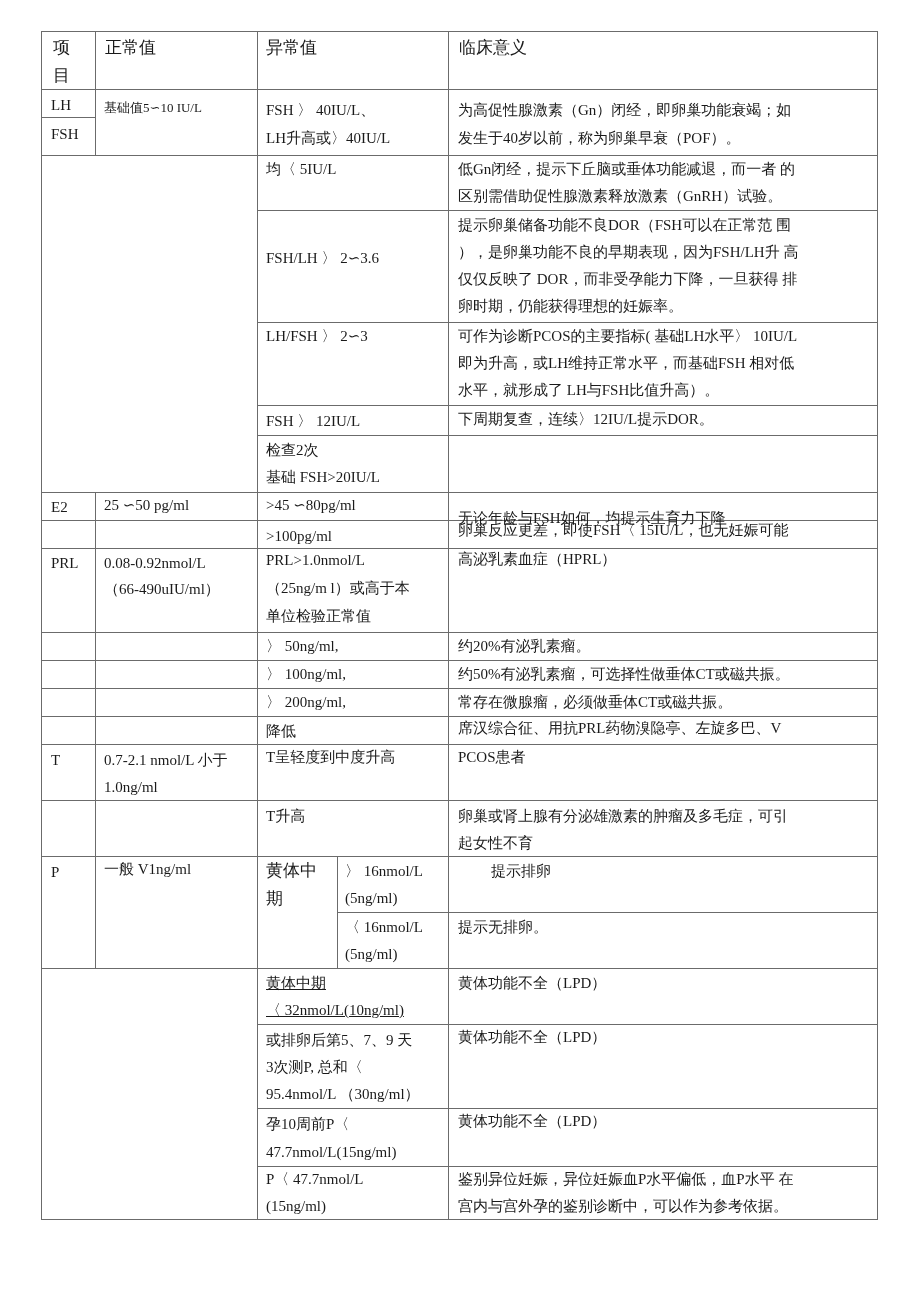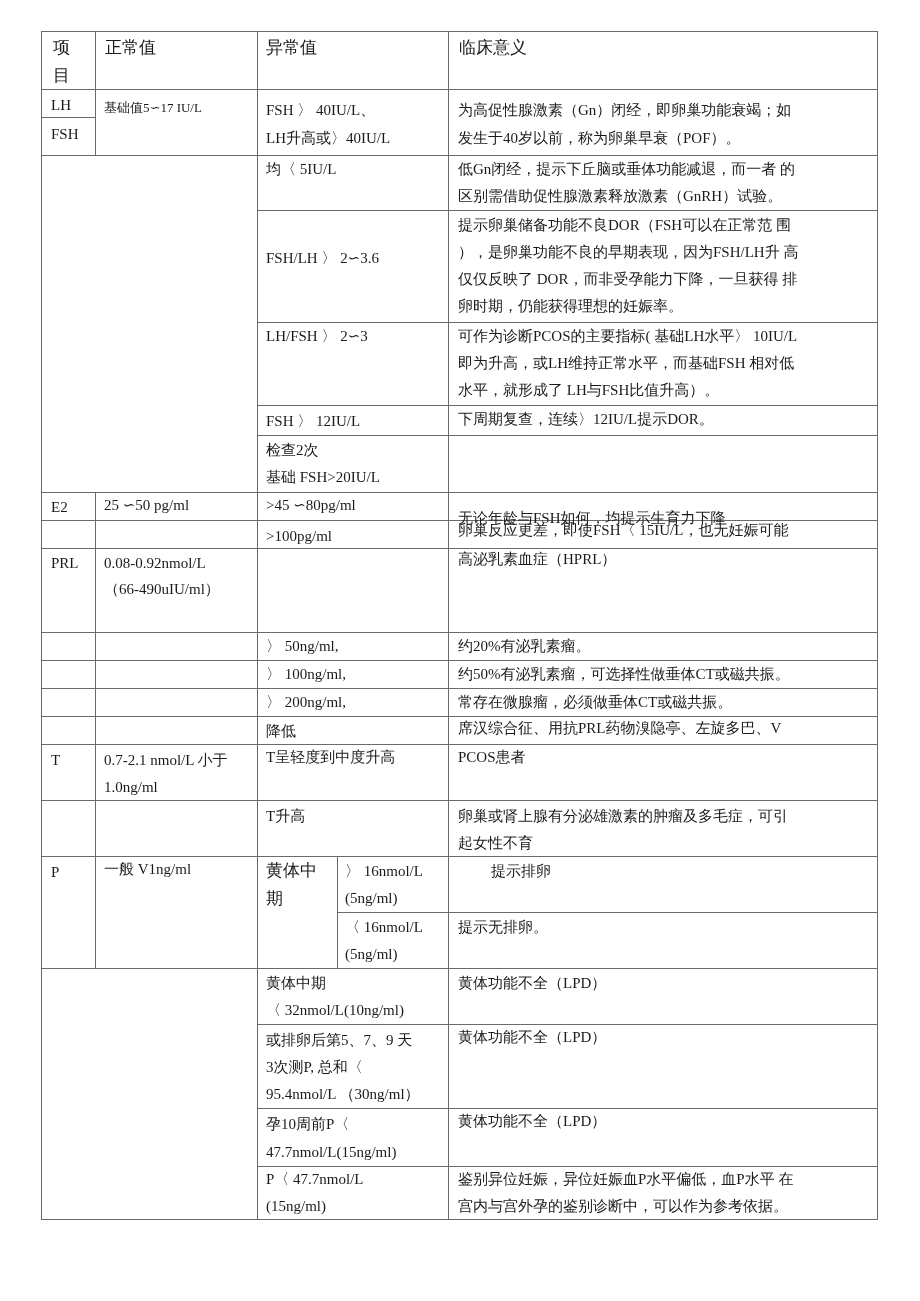--- a/index.html
+++ b/index.html
@@ -52,21 +52,21 @@
   <div class="hl" style="left:257px;top:1166px;width:621px;"></div>
 
   <div class="cell" style="left:53px;top:34px;font-size:17px;line-height:28px;">项
 目</div>
   <div class="cell" style="left:105px;top:34px;font-size:17px;line-height:28px;">正常值</div>
   <div class="cell" style="left:266px;top:34px;font-size:17px;line-height:28px;">异常值</div>
   <div class="cell" style="left:459px;top:34px;font-size:17px;line-height:28px;">临床意义</div>
 
   <div class="cell" style="left:51px;top:92px;">LH</div>
   <div class="cell" style="left:51px;top:121px;">FSH</div>
-  <div class="cell small" style="left:104px;top:94px;">基础值5∽17 IU/L</div>
+  <div class="cell small" style="left:104px;top:94px;">基础值5∽10 IU/L</div>
   <div class="cell" style="left:266px;top:96px;line-height:28px;">FSH 〉 40IU/L、
 LH升高或〉40IU/L</div>
   <div class="cell" style="left:458px;top:96px;line-height:28px;">为高促性腺激素（Gn）闭经，即卵巢功能衰竭；如
 发生于40岁以前，称为卵巢早衰（POF）。</div>
 
   <div class="cell" style="left:266px;top:156px;">均〈 5IU/L</div>
   <div class="cell" style="left:458px;top:156px;">低Gn闭经，提示下丘脑或垂体功能减退，而一者  的
 区别需借助促性腺激素释放激素（GnRH）试验。</div>
 
   <div class="cell" style="left:266px;top:212px;margin-top:33px;">FSH/LH 〉 2∽3.6</div>
@@ -90,20 +90,23 @@
   <div class="cell" style="left:104px;top:492px;">25 ∽50 pg/ml</div>
   <div class="cell" style="left:266px;top:492px;">&gt;45 ∽80pg/ml</div>
   <div class="cell" style="left:458px;top:492px;margin-top:13px;">无论年龄与FSH如何，均提示生育力下降</div>
 
   <div class="cell" style="left:266px;top:523px;font-family:Liberation Serif, serif;">&gt;100pg/ml</div>
   <div class="cell" style="left:458px;top:517px;">卵巢反应更差，即使FSH〈 15IU/L，也无妊娠可能</div>
 
   <div class="cell" style="left:51px;top:550px;">PRL</div>
   <div class="cell" style="left:104px;top:550px;line-height:26px;">0.08-0.92nmol/L
 （66-490uIU/ml）</div>
+  <div class="cell" style="left:266px;top:546px;line-height:28px;">PRL&gt;1.0nmol/L
+（25ng/m l）或高于本
+单位检验正常值</div>
   <div class="cell" style="left:458px;top:546px;">高泌乳素血症（HPRL）</div>
 
   <div class="cell" style="left:266px;top:633px;">〉 50ng/ml,</div>
   <div class="cell" style="left:458px;top:633px;">约20%有泌乳素瘤。</div>
 
   <div class="cell" style="left:266px;top:661px;">〉 100ng/ml,</div>
   <div class="cell" style="left:458px;top:661px;">约50%有泌乳素瘤，可选择性做垂体CT或磁共振。</div>
 
   <div class="cell" style="left:266px;top:689px;">〉 200ng/ml,</div>
   <div class="cell" style="left:458px;top:689px;">常存在微腺瘤，必须做垂体CT或磁共振。</div>
@@ -126,21 +129,21 @@
   <div class="cell" style="left:266px;top:857px;font-size:17px;line-height:28px;">黄体中
 期</div>
   <div class="cell" style="left:345px;top:858px;">〉 16nmol/L
 (5ng/ml)</div>
   <div class="cell" style="left:458px;top:858px;margin-left:33px;">提示排卵</div>
 
   <div class="cell" style="left:345px;top:914px;">〈 16nmol/L
 (5ng/ml)</div>
   <div class="cell" style="left:458px;top:914px;">提示无排卵。</div>
 
-  <div class="cell" style="left:266px;top:970px;">黄体中期
+  <div class="cell" style="left:266px;top:970px;text-decoration:underline;">黄体中期
 〈 32nmol/L(10ng/ml)</div>
   <div class="cell" style="left:458px;top:970px;">黄体功能不全（LPD）</div>
 
   <div class="cell" style="left:266px;top:1027px;">或排卵后第5、7、9 天
 3次测P, 总和〈
 95.4nmol/L （30ng/ml）</div>
   <div class="cell" style="left:458px;top:1024px;">黄体功能不全（LPD）</div>
 
   <div class="cell" style="left:266px;top:1110px;line-height:28px;">孕10周前P〈
 47.7nmol/L(15ng/ml)</div>

